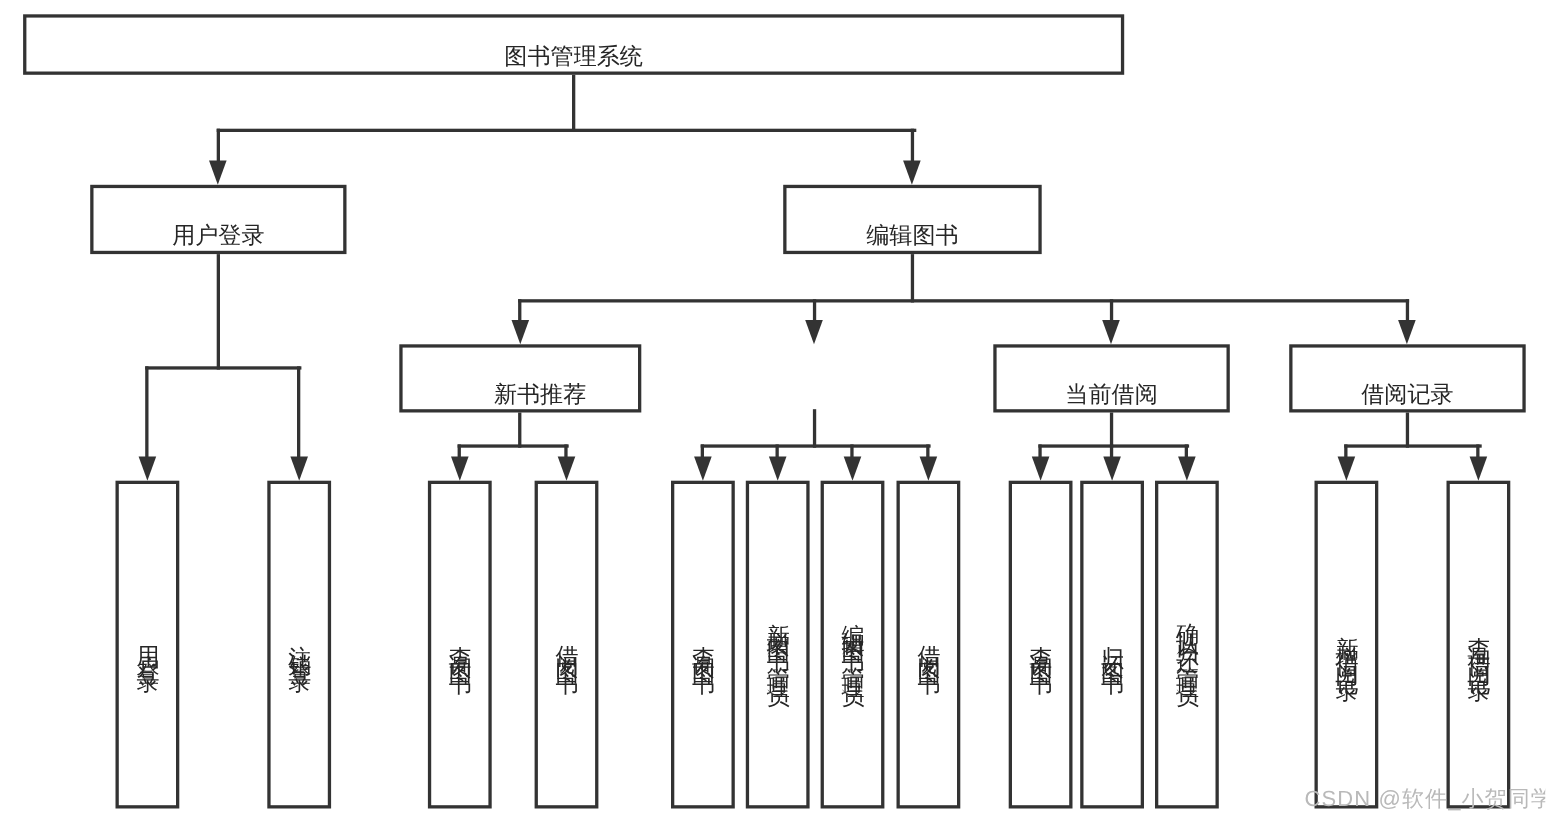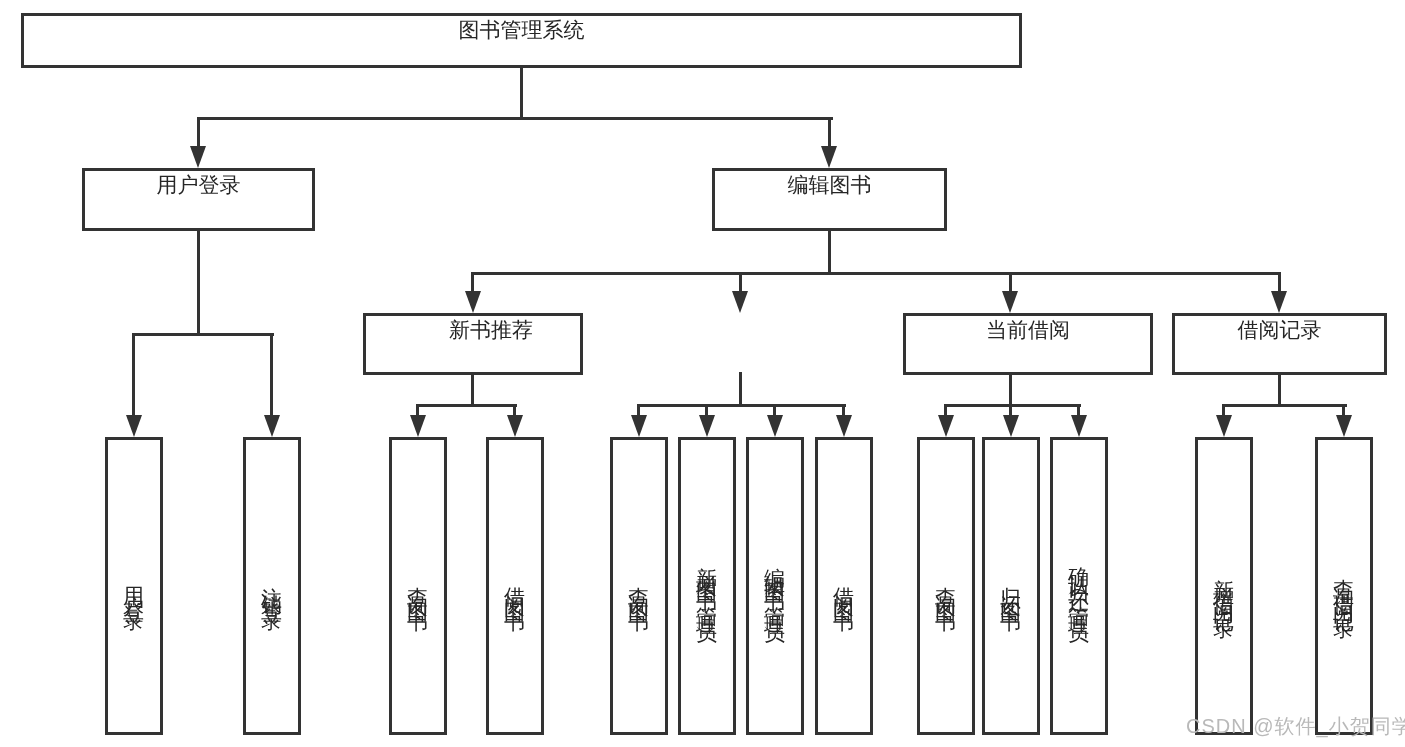--- a/index.html
+++ b/index.html
@@ -14,21 +14,21 @@
     height: 747px;
     background: #ffffff;
     overflow: hidden;
   }
   .box {
     position: absolute;
     box-sizing: border-box;
     background: #ffffff;
     border: 3px solid #333333;
     display: flex;
-    align-items: flex-start;
+    align-items: flex-end;
     justify-content: center;
     color: #262626;
     font-size: 21px;
     z-index: 2;
   }
   .leaf {
     position: absolute;
     box-sizing: border-box;
     background: #ffffff;
     border: 3px solid #333333;
@@ -88,21 +88,21 @@
   <div class="box" style="left:82px; top:168px; width:233px; height:63px;">
     <span>用户登录</span>
   </div>
   <div class="box" style="left:712px; top:168px; width:235px; height:63px;">
     <span>编辑图书</span>
   </div>
 
   <div class="box" style="left:363px; top:313px; width:220px; height:62px;padding-left:36px;">
     <span>新书推荐</span>
   </div>
-  <div class="box" style="left:903px; top:313px; width:250px; height:62px;">
+  <div class="box" style="left:903px; top:313px; width:215px; height:62px;">
     <span>当前借阅</span>
   </div>
   <div class="box" style="left:1172px; top:313px; width:215px; height:62px;">
     <span>借阅记录</span>
   </div>
 
   <div class="leaf" style="left:105px;">
     <span class="vtext">用户登录</span>
   </div>
   <div class="leaf" style="left:243px;">

